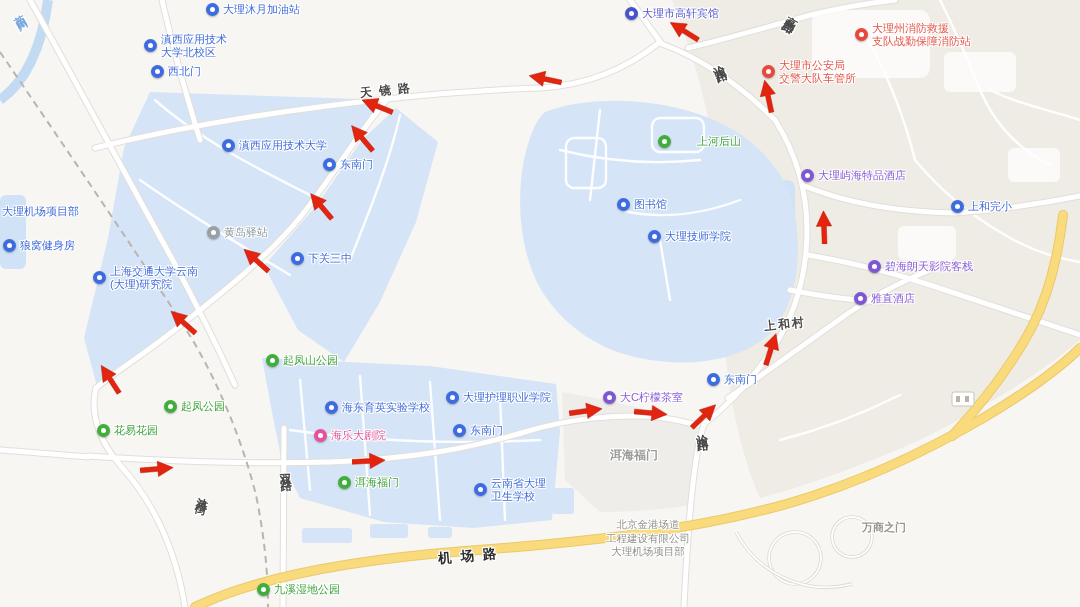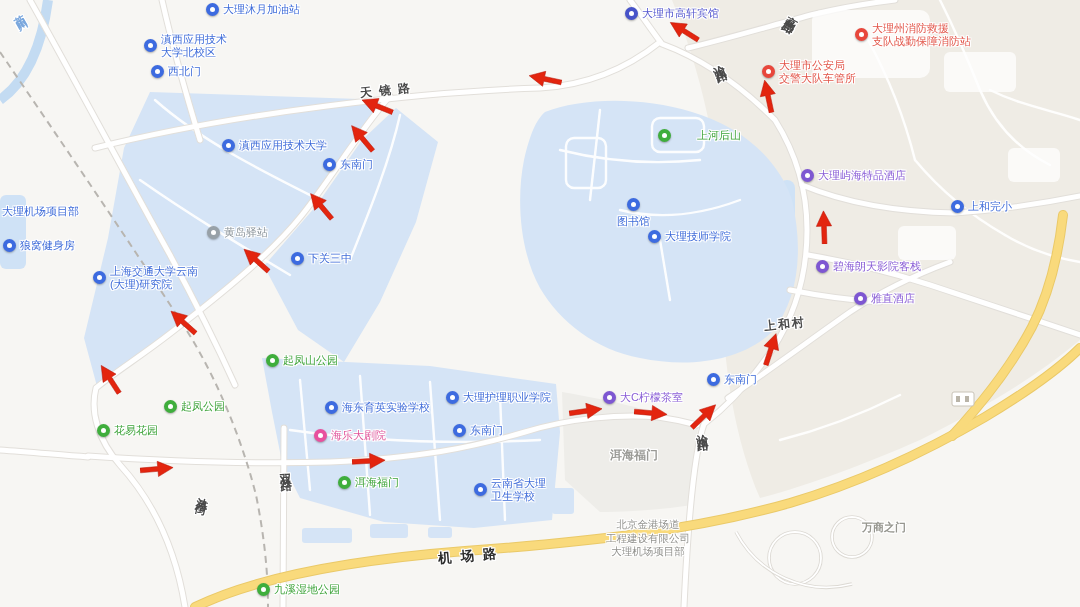--- a/index.html
+++ b/index.html
@@ -359,29 +359,29 @@
         </span>
       </div>
       <div class="poi indigo" style="left: 625px; top: 7px;">
         <span class="pin">
           <span class="dot"></span>
         </span>
         <span class="plabel halo">
           <span>大理市高轩宾馆</span>
         </span>
       </div>
-      <div class="poi green" style="left: 658px; top: 129px; gap: 26px;">
+      <div class="poi green" style="left: 658px; top: 135px; gap: 26px;">
         <span class="pin">
           <span class="dot"></span>
         </span>
         <span class="plabel halo">
           <span>上河后山</span>
         </span>
       </div>
-      <div class="poi blue" style="left: 617px; top: 198px; flex-direction: column;">
+      <div class="poi blue" style="left: 617px; top: 198px;">
         <span class="pin">
           <span class="dot"></span>
         </span>
         <span class="plabel halo">
           <span>图书馆</span>
         </span>
       </div>
       <div class="poi blue" style="left: 648px; top: 230px;">
         <span class="pin">
           <span class="dot"></span>
@@ -399,21 +399,21 @@
         </span>
       </div>
       <div class="poi blue" style="left: 951px; top: 200px;">
         <span class="pin">
           <span class="dot"></span>
         </span>
         <span class="plabel halo">
           <span>上和完小</span>
         </span>
       </div>
-      <div class="poi purple" style="left: 816px; top: 260px;">
+      <div class="poi purple" style="left: 868px; top: 260px;">
         <span class="pin">
           <span class="dot"></span>
         </span>
         <span class="plabel halo">
           <span>碧海朗天影院客栈</span>
         </span>
       </div>
       <div class="poi purple" style="left: 854px; top: 292px;">
         <span class="pin">
           <span class="dot"></span>

